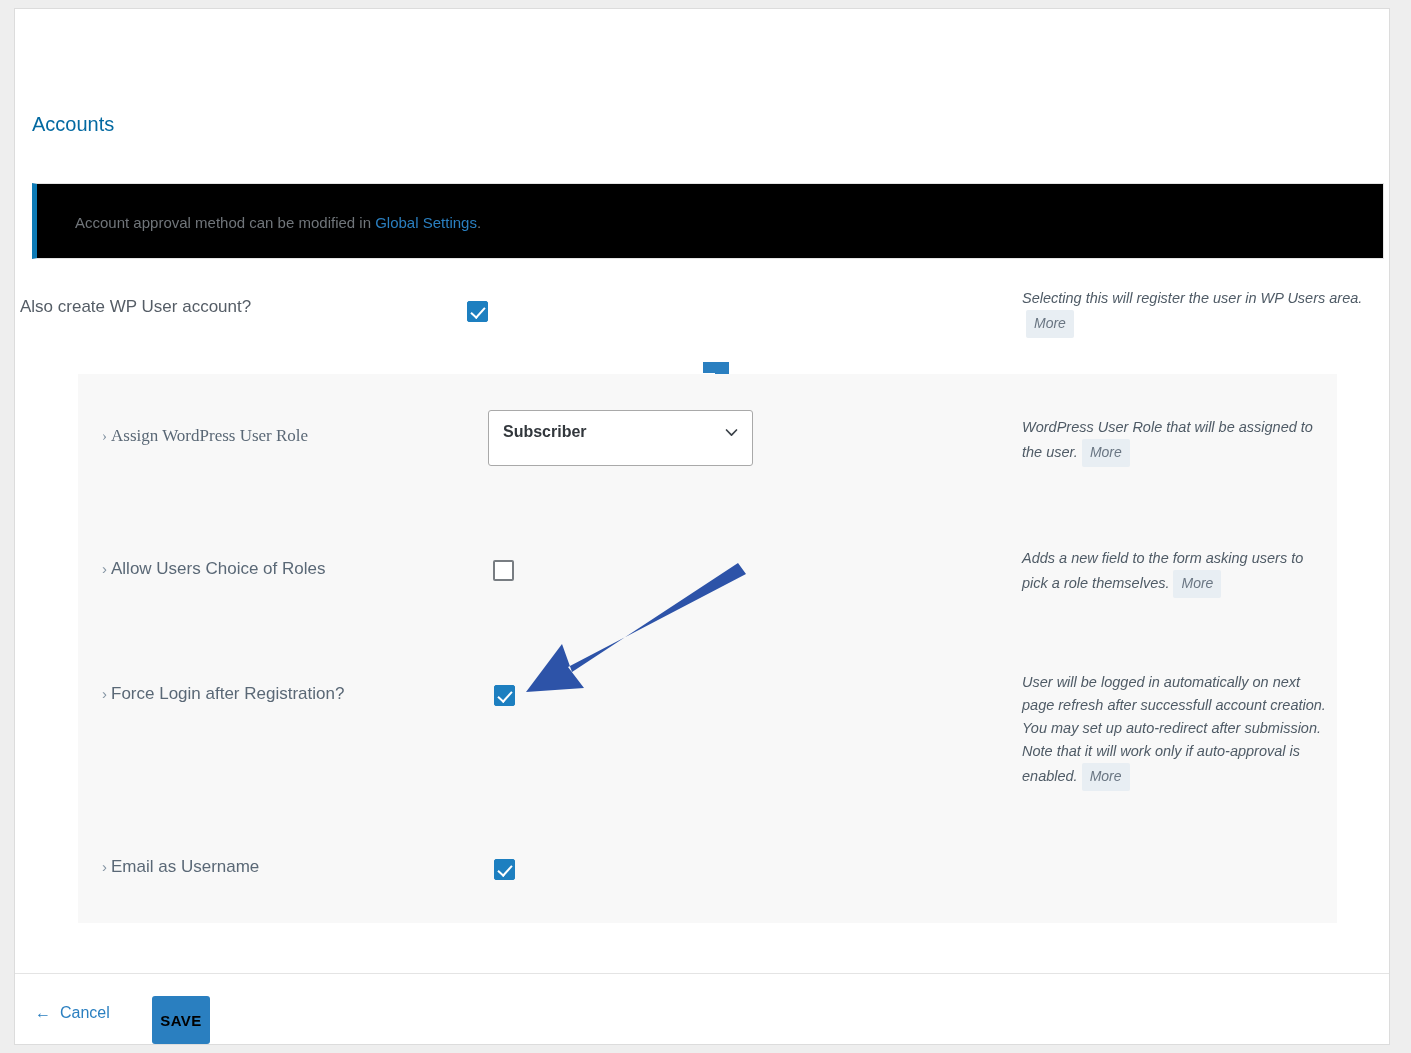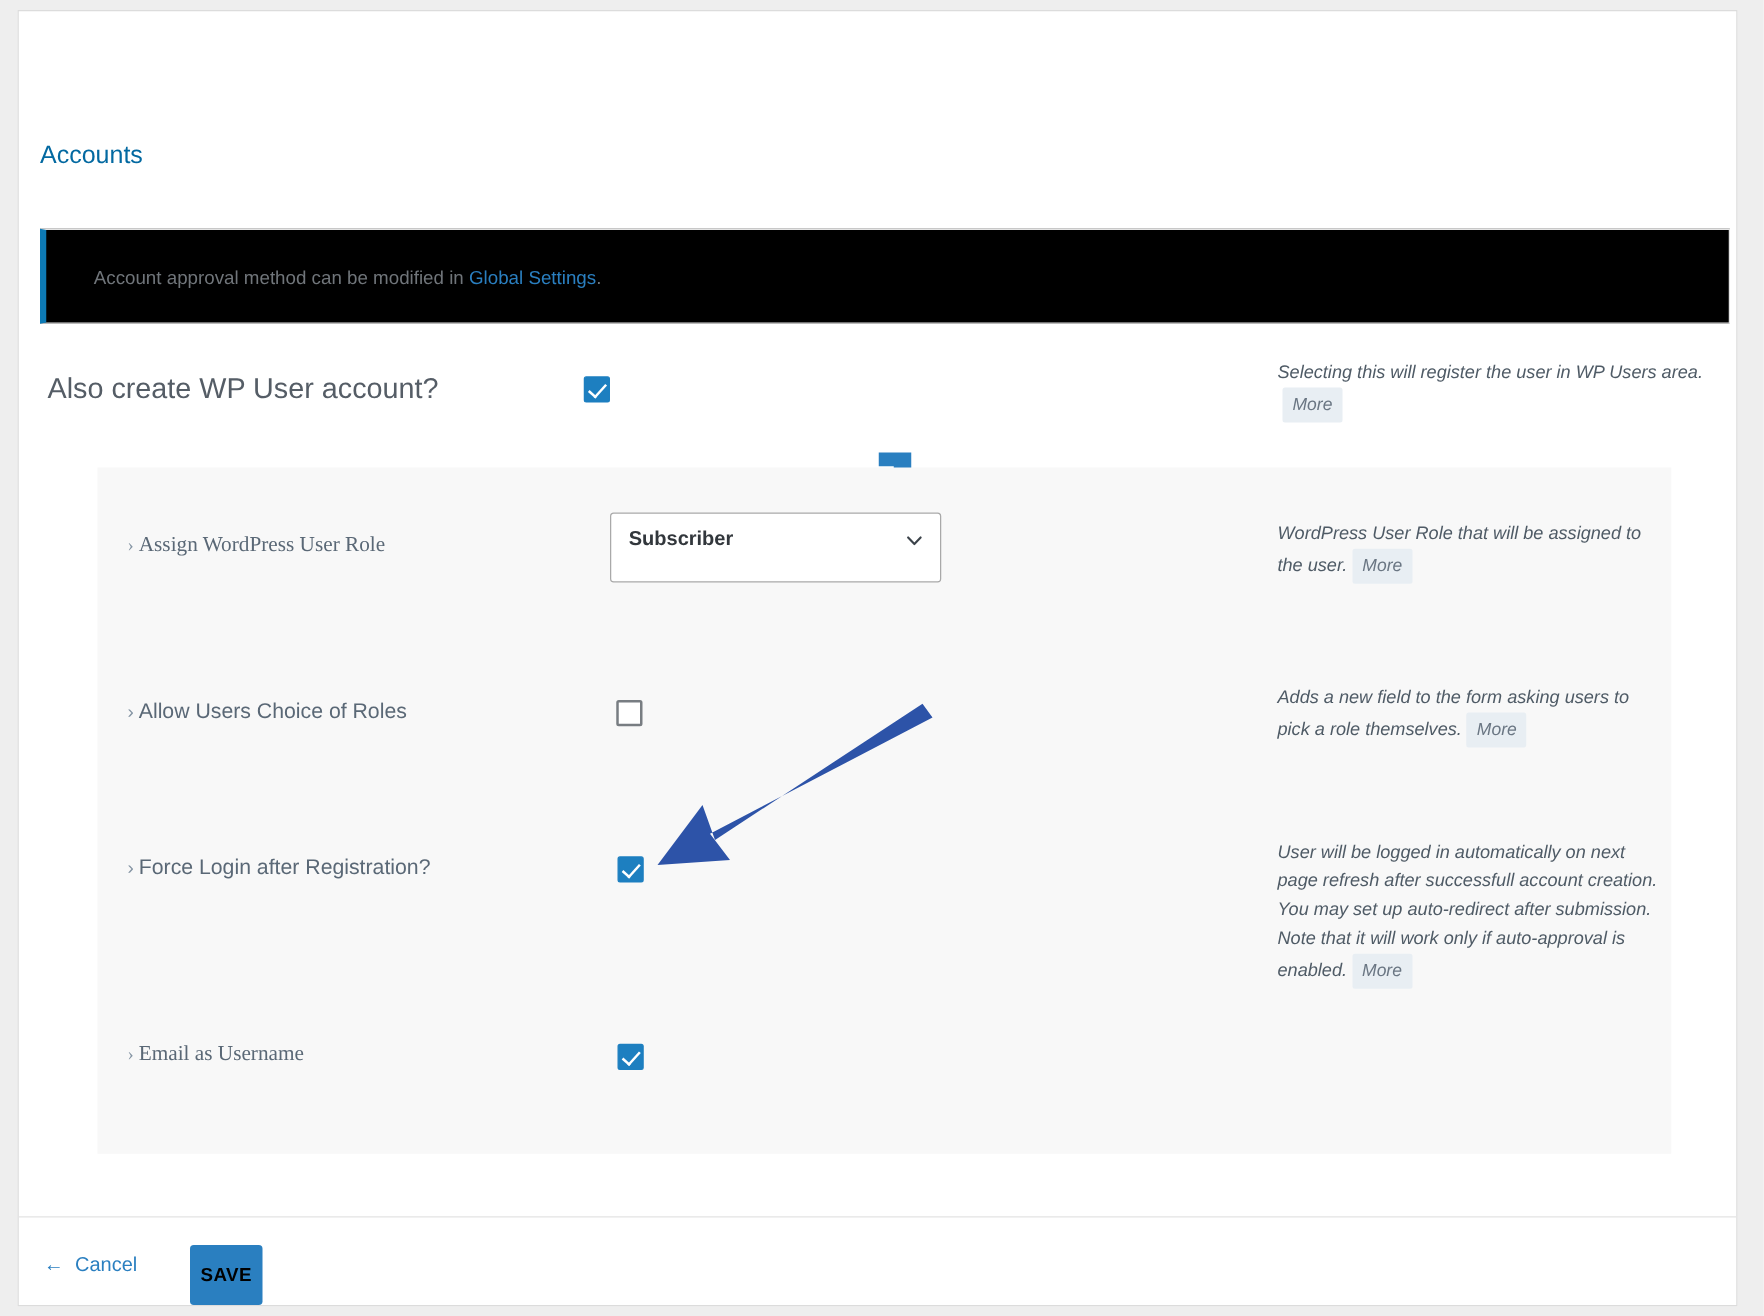--- a/index.html
+++ b/index.html
@@ -88,23 +88,23 @@
   
   .toplevel-row {
     position: absolute;
     left: 0;
     top: 270px;
     right: 0;
     height: 70px;
   }
   .toplevel-label {
     position: absolute;
-    left: 23px;
+    left: 5px;
     top: 18px;
-    font-size: 23px;
+    font-size: 17px;
     color: #555d66;
     text-align: right;
   }
 
   
   .cb {
     position: absolute;
     width: 21px;
     height: 21px;
     box-sizing: border-box;
@@ -315,21 +315,21 @@
     </div>
 
     <div class="sub-row" style="top:280px; height:170px;">
       <div class="sub-label" style="top:30px;"><span class="chev">›</span><span>Force Login after Registration?</span></div>
 
       <div class="cb checked" style="left:416px; top:31px;"></div>
 
       <div class="help" style="left:944px; top:17px; width:310px;"><span>User will be logged in automatically on next page refresh after successfull account creation. You may set up auto-redirect after submission. Note that it will work only if auto-approval is enabled.</span><span class="more-badge">More</span></div>
     </div>
 
-    <div class="sub-row" style="top:429px; height:110px;font-family:Liberation Serif, serif;">
+    <div class="sub-row" style="top:453px; height:110px;">
       <div class="sub-label" style="top:30px;"><span class="chev">›</span><span>Email as Username</span></div>
 
       <div class="cb checked" style="left:416px; top:32px;"></div>
 
     </div>
 
   </div>
 
   <svg class="annotation-arrow" viewBox="0 0 260 155">
     <path d="M228 14 L62 123 L52 95 L16 143 L74 139 L58 118 L236 25 Z" fill="#2d53a8"></path>

